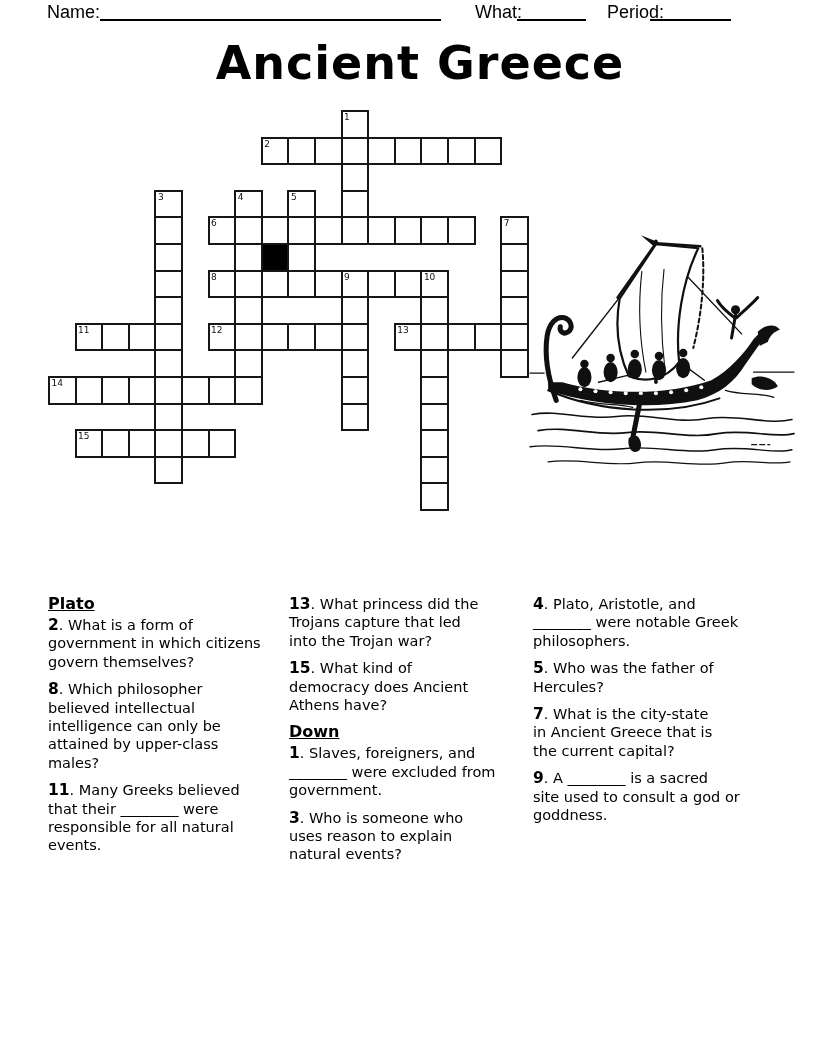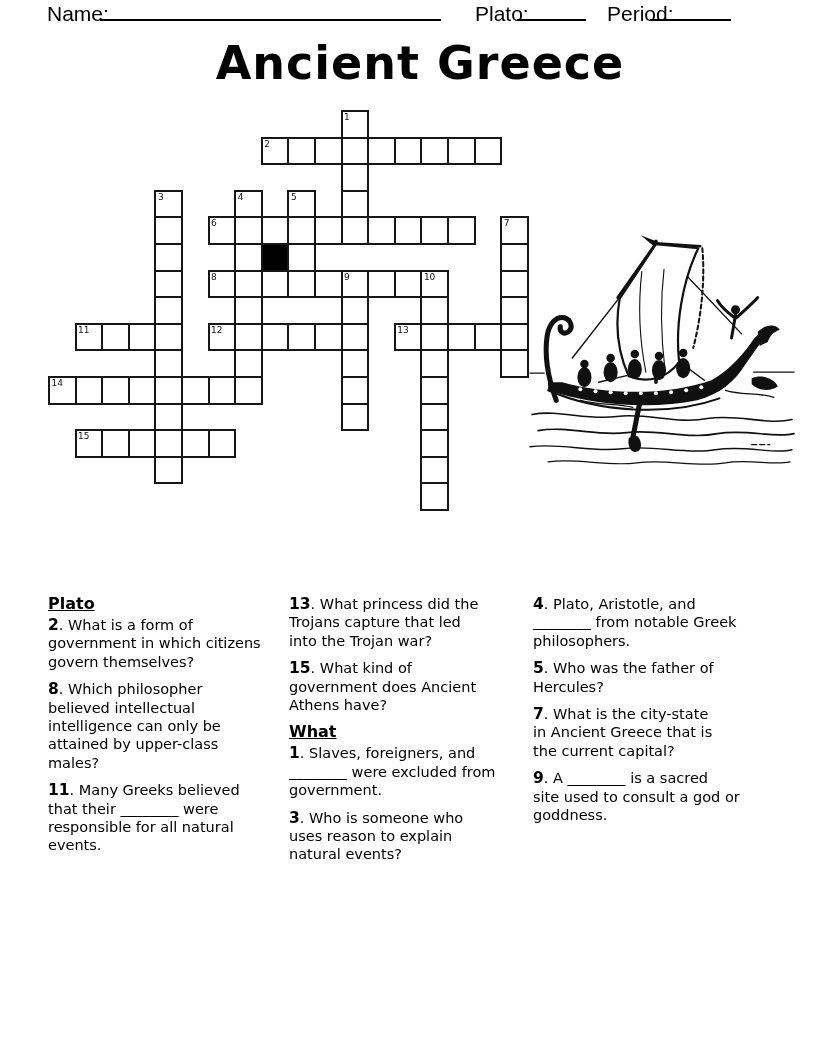--- a/index.html
+++ b/index.html
@@ -1,19 +1,19 @@
 <!DOCTYPE html>
 <html><head>
 <meta charset="utf-8">
 <style>
   html,body{margin:0;padding:0;background:#fff;}
   .page{position:relative;width:816px;height:1056px;background:#ffffff;color:#000;
         font-family:"DejaVu Sans",sans-serif;overflow:hidden;}
   
-  .hdr-label{position:absolute;font-family:"Liberation Sans",sans-serif;font-size:21px;top:2px;text-align:right;}
+  .hdr-label{position:absolute;font-family:"Liberation Sans",sans-serif;font-size:18px;top:2px;text-align:right;}
   .blank-line{position:absolute;height:1.6px;background:#000;top:19px;}
   
   .title{position:absolute;top:36px;left:0;width:100%;text-align:center;
          font-size:46px;letter-spacing:1px;font-weight:700;margin-left:12px;}
   
   .grid{position:absolute;left:48px;top:110px;}
   .cell{position:absolute;width:28.6px;height:28.6px;box-sizing:border-box;
         border:2px solid #161616;background:#fff;}
   .cell.black{background:#000;}
   .cell .num{position:absolute;top:0;left:1.5px;font-size:9px;line-height:10px;color:#111;}
@@ -32,21 +32,21 @@
   
   .ship{position:absolute;left:528px;top:231px;}
 </style>
 </head>
 <body>
 
 <div class="page">
 
   <span class="hdr-label" style="left:47px">Name:</span>
   <div class="blank-line" style="left:100px;width:341px"></div>
-  <span class="hdr-label" style="left:475px">Plato:</span>
+  <span class="hdr-label" style="left:475px">What:</span>
   <div class="blank-line" style="left:517px;width:69px"></div>
   <span class="hdr-label" style="left:607px">Period:</span>
   <div class="blank-line" style="left:650px;width:81px"></div>
 
   <div class="title">Ancient Greece</div>
 
   <div class="grid" id="grid">
       <div class="cell" style="left: 292.6px; top: 0px;">
         <span class="num">1</span>
       </div>
@@ -254,37 +254,37 @@
 responsible for all natural
 events.</span></p>
         </div>
       </div>
       <div class="clue-col c2">
         <div class="sec">
           <p class="clue"><span class="num">13</span><span>. </span><span class="txt">What princess did the
 Trojans capture that led
 into the Trojan war?</span></p>
           <p class="clue"><span class="num">15</span><span>. </span><span class="txt">What kind of
-government does Ancient
+democracy does Ancient
 Athens have?</span></p>
         </div>
         <div class="sec">
-          <div class="clue-heading">What</div>
+          <div class="clue-heading">Down</div>
           <p class="clue"><span class="num">1</span><span>. </span><span class="txt">Slaves, foreigners, and
 ________ were excluded from
 government.</span></p>
           <p class="clue"><span class="num">3</span><span>. </span><span class="txt">Who is someone who
 uses reason to explain
 natural events?</span></p>
         </div>
       </div>
       <div class="clue-col c3">
         <div class="sec">
           <p class="clue"><span class="num">4</span><span>. </span><span class="txt">Plato, Aristotle, and
-________ from notable Greek
+________ were notable Greek
 philosophers.</span></p>
           <p class="clue"><span class="num">5</span><span>. </span><span class="txt">Who was the father of
 Hercules?</span></p>
           <p class="clue"><span class="num">7</span><span>. </span><span class="txt">What is the city-state
 in Ancient Greece that is
 the current capital?</span></p>
           <p class="clue"><span class="num">9</span><span>. </span><span class="txt">A ________ is a sacred
 site used to consult a god or
 goddness.</span></p>
         </div>

